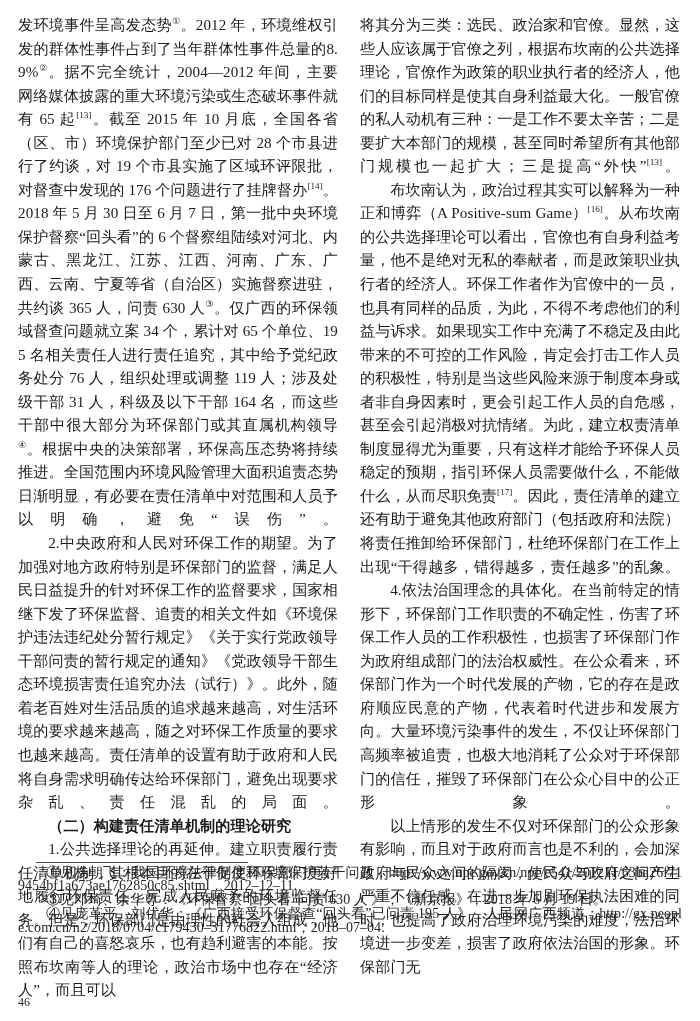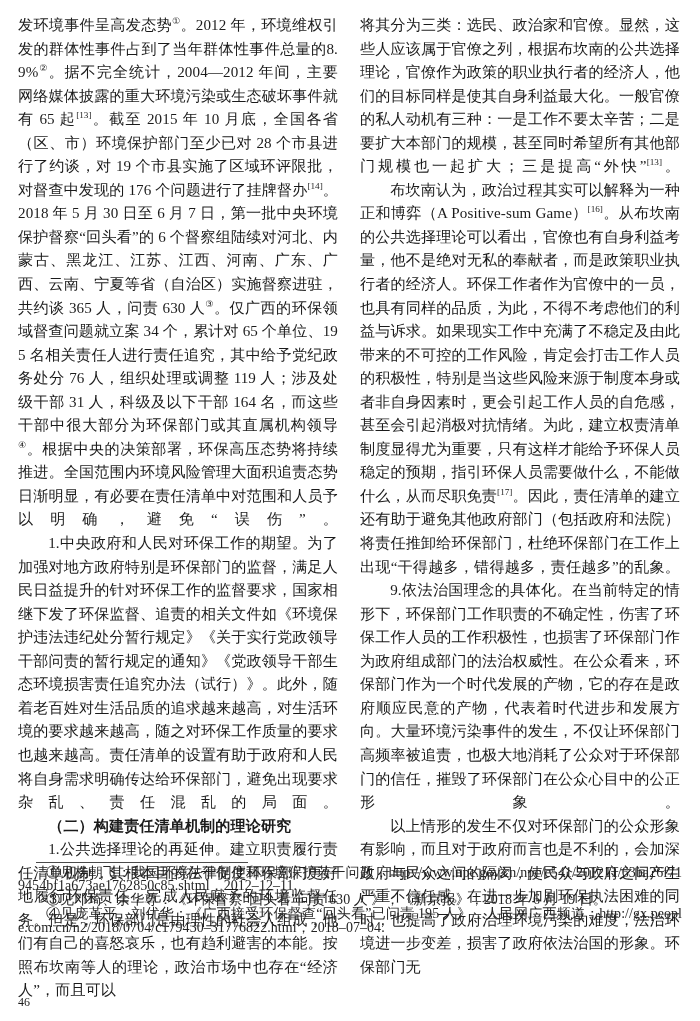--- a/index.html
+++ b/index.html
@@ -99,29 +99,29 @@
 </style>
 </head>
 <body>
 
 <div class="page">
 
   <div class="columns">
 
     <div class="col">
       <p>发环境事件呈高发态势<sup>①</sup>。2012 年，环境维权引发的群体性事件占到了当年群体性事件总量的8.9%<sup>②</sup>。据不完全统计，2004—2012 年间，主要网络媒体披露的重大环境污染或生态破坏事件就有 65 起<sup>[13]</sup>。截至 2015 年 10 月底，全国各省（区、市）环境保护部门至少已对 28 个市县进行了约谈，对 19 个市县实施了区域环评限批，对督查中发现的 176 个问题进行了挂牌督办<sup>[14]</sup>。2018 年 5 月 30 日至 6 月 7 日，第一批中央环境保护督察“回头看”的 6 个督察组陆续对河北、内蒙古、黑龙江、江苏、江西、河南、广东、广西、云南、宁夏等省（自治区）实施督察进驻，共约谈 365 人，问责 630 人<sup>③</sup>。仅广西的环保领域督查问题就立案 34 个，累计对 65 个单位、195 名相关责任人进行责任追究，其中给予党纪政务处分 76 人，组织处理或调整 119 人；涉及处级干部 31 人，科级及以下干部 164 名，而这些干部中很大部分为环保部门或其直属机构领导<sup>④</sup>。根据中央的决策部署，环保高压态势将持续推进。全国范围内环境风险管理大面积追责态势日渐明显，有必要在责任清单中对范围和人员予以明确，避免“误伤”。</p>
-      <p class="indent">1.中央政府和人民对环保工作的期望。为了加强对地方政府特别是环保部门的监督，满足人民日益提升的针对环保工作的监督要求，国家相继下发了环保监督、追责的相关文件如《环境保护违法违纪处分暂行规定》《关于实行党政领导干部问责的暂行规定的通知》《党政领导干部生态环境损害责任追究办法（试行）》。此外，随着老百姓对生活品质的追求越来越高，对生活环境的要求越来越高，随之对环保工作质量的要求也越来越高。责任清单的设置有助于政府和人民将自身需求明确传达给环保部门，避免出现要求杂乱、责任混乱的局面。</p>
+      <p class="indent">2.中央政府和人民对环保工作的期望。为了加强对地方政府特别是环保部门的监督，满足人民日益提升的针对环保工作的监督要求，国家相继下发了环保监督、追责的相关文件如《环境保护违法违纪处分暂行规定》《关于实行党政领导干部问责的暂行规定的通知》《党政领导干部生态环境损害责任追究办法（试行）》。此外，随着老百姓对生活品质的追求越来越高，对生活环境的要求越来越高，随之对环保工作质量的要求也越来越高。责任清单的设置有助于政府和人民将自身需求明确传达给环保部门，避免出现要求杂乱、责任混乱的局面。</p>
       <p class="bold-head">（二）构建责任清单机制的理论研究</p>
       <p class="indent last-natural">1.公共选择理论的再延伸。建立职责履行责任清单机制，其根本目的在于促使环保部门更好地履行环保责任，完成人民赋予的环境监督任务。但是，环保部门是由理性的社会人组成，他们有自己的喜怒哀乐，也有趋利避害的本能。按照布坎南等人的理论，政治市场中也存在“经济人”，而且可以</p>
     </div>
 
     <div class="col">
       <p>将其分为三类：选民、政治家和官僚。显然，这些人应该属于官僚之列，根据布坎南的公共选择理论，官僚作为政策的职业执行者的经济人，他们的目标同样是使其自身利益最大化。一般官僚的私人动机有三种：一是工作不要太辛苦；二是要扩大本部门的规模，甚至同时希望所有其他部门规模也一起扩大；三是提高“外快”<sup>[13]</sup>。</p>
       <p class="indent">布坎南认为，政治过程其实可以解释为一种正和博弈（A Positive-sum Game）<sup>[16]</sup>。从布坎南的公共选择理论可以看出，官僚也有自身利益考量，他不是绝对无私的奉献者，而是政策职业执行者的经济人。环保工作者作为官僚中的一员，也具有同样的品质，为此，不得不考虑他们的利益与诉求。如果现实工作中充满了不稳定及由此带来的不可控的工作风险，肯定会打击工作人员的积极性，特别是当这些风险来源于制度本身或者非自身因素时，更会引起工作人员的自危感，甚至会引起消极对抗情绪。为此，建立权责清单制度显得尤为重要，只有这样才能给予环保人员稳定的预期，指引环保人员需要做什么，不能做什么，从而尽职免责<sup>[17]</sup>。因此，责任清单的建立还有助于避免其他政府部门（包括政府和法院）将责任推卸给环保部门，杜绝环保部门在工作上出现“干得越多，错得越多，责任越多”的乱象。</p>
-      <p class="indent">9.依法治国理念的具体化。在当前特定的情形下，环保部门工作职责的不确定性，伤害了环保工作人员的工作积极性，也损害了环保部门作为政府组成部门的法治权威性。在公众看来，环保部门作为一个时代发展的产物，它的存在是政府顺应民意的产物，代表着时代进步和发展方向。大量环境污染事件的发生，不仅让环保部门高频率被追责，也极大地消耗了公众对于环保部门的信任，摧毁了环保部门在公众心目中的公正形象。</p>
+      <p class="indent">4.依法治国理念的具体化。在当前特定的情形下，环保部门工作职责的不确定性，伤害了环保工作人员的工作积极性，也损害了环保部门作为政府组成部门的法治权威性。在公众看来，环保部门作为一个时代发展的产物，它的存在是政府顺应民意的产物，代表着时代进步和发展方向。大量环境污染事件的发生，不仅让环保部门高频率被追责，也极大地消耗了公众对于环保部门的信任，摧毁了环保部门在公众心目中的公正形象。</p>
       <p class="indent last-natural">以上情形的发生不仅对环保部门的公众形象有影响，而且对于政府而言也是不利的，会加深政府与民众之间的隔阂，使民众与政府之间产生严重不信任感。在进一步加剧环保执法困难的同时，也提高了政府治理环境污染的难度，法治环境进一步变差，损害了政府依法治国的形象。环保部门无</p>
     </div>
 
   </div>
 
   <div class="footnotes">
     <div class="fn-rule"></div>
     <p class="fn">①见杨朝飞：我国环境法律制度和环境保护若干问题，http://www.npc.gov.cn/npc/c541/201211/63ba26f719454bf1a673ae1762850c85.shtml，2012–12–11.</p>
     <p class="fn">③见邓琦、余华尊：《环保督察“回头看”问责 630 人 》，《新京报》，2018 年 6 月 19 日。</p>
     <p class="fn">④见庞革平、刘优华：《广西接受环保督查“回头看”已问责 195 人》，人民网广西频道；http://gx.people.com.cn/n2/2018/0704/c179430–31776822.html，2018–07–04.</p>

